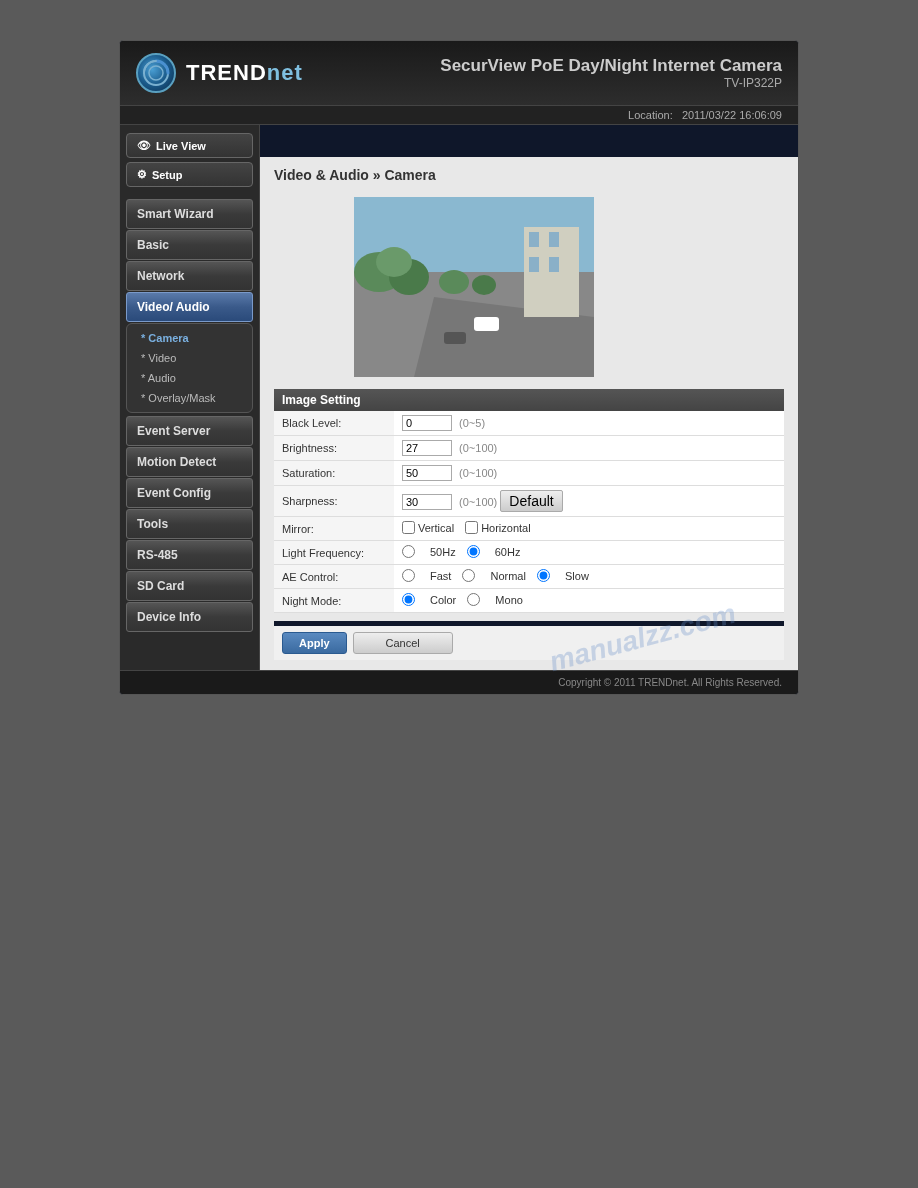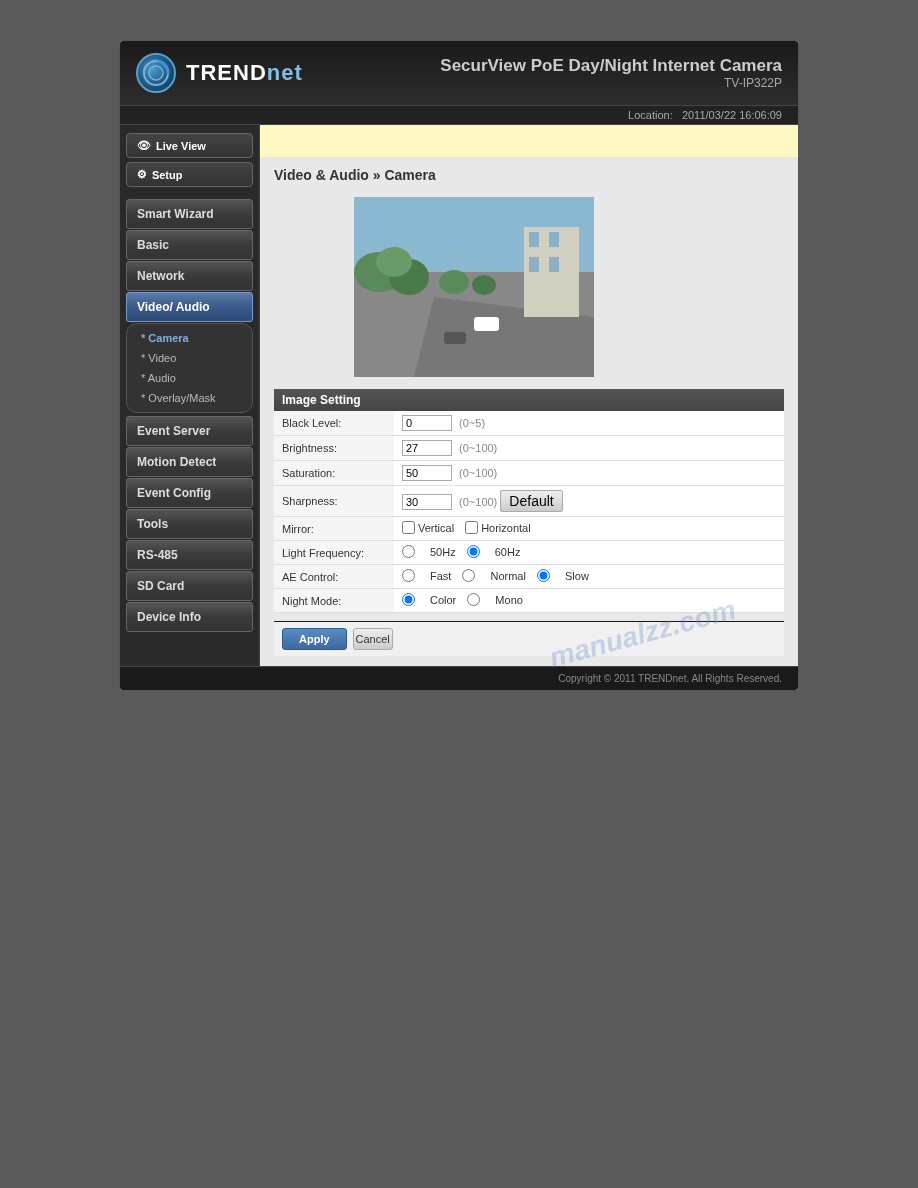--- a/index.html
+++ b/index.html
@@ -17,21 +17,21 @@
       width: 918px;
       min-height: 1188px;
       background: #5a5a5a;
       display: flex;
       justify-content: center;
       align-items: flex-start;
       padding-top: 20px;
     }
     .main-container {
       width: 680px;
-      background: #fef9c3;
+      background: #0f172a;
       border: 1px solid #555;
       border-radius: 4px;
       overflow: hidden;
     }
     
     .header {
       background: linear-gradient(180deg, #1a1a1a 0%, #2d2d2d 100%);
       padding: 12px 16px;
       display: flex;
       align-items: center;
@@ -146,21 +146,21 @@
       border: 1px solid #666;
     }
     .sidebar-menu-item.active {
       background: linear-gradient(180deg, #5a7aaa 0%, #3a5a8a 50%, #2a4a7a 100%);
       color: #fff;
       border-color: #7a9aca;
     }
     .sidebar-sub-items {
       background: #333;
       border: 1px solid #555;
-      border-radius: 11px;
+      border-radius: 6px;
       padding: 4px 0;
       margin-bottom: 3px;
     }
     .sidebar-sub-item {
       display: block;
       padding: 4px 14px;
       color: #bbb;
       font-size: 11px;
       cursor: pointer;
       text-decoration: none;
@@ -299,34 +299,34 @@
       gap: 15px;
       margin-right: 8px;
       font-size: 11px;
     }
     
     .action-buttons {
       display: flex;
       gap: 6px;
       padding: 6px 8px;
       background: #f0f0f0;
-      border-top: 1px solid #0f172a;
+      border-top: 5px solid #0f172a;
     }
     .btn-apply {
       padding: 4px 16px;
       background: linear-gradient(180deg, #5a8ac0 0%, #3a6aa0 100%);
       color: #fff;
       border: 1px solid #2a5a90;
       border-radius: 3px;
       font-size: 11px;
       cursor: pointer;
       font-weight: bold;
     }
     .btn-cancel {
-      padding: 4px 2px;
+      padding: 4px 32px;
       background: linear-gradient(180deg, #eee 0%, #ccc 100%);
       color: #333;
       border: 1px solid #aaa;
       border-radius: 3px;
       font-size: 11px;
       cursor: pointer;
     }
     
     .footer {
       background: #1a1a1a;

